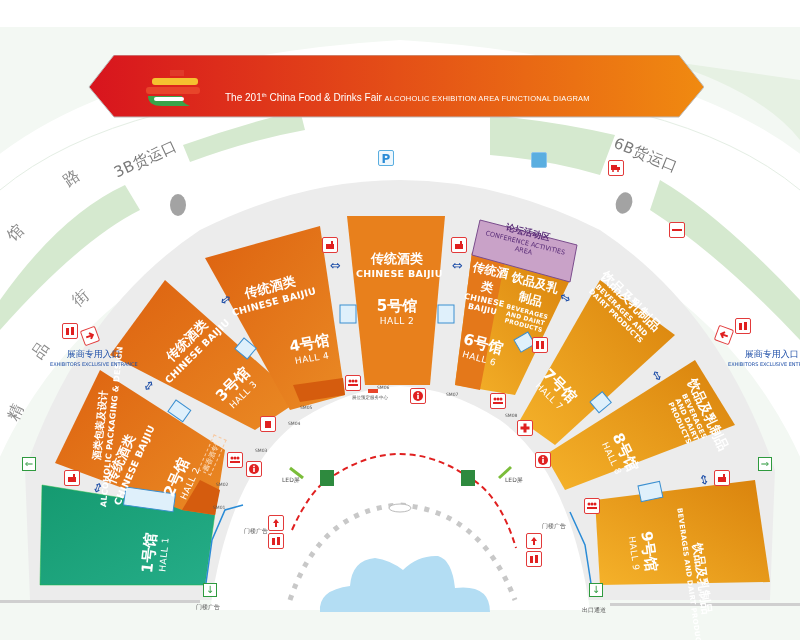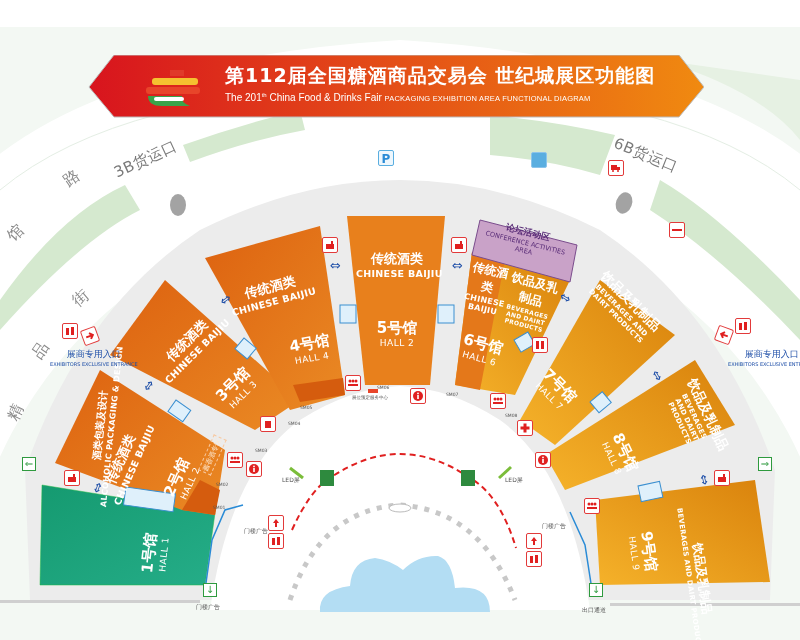--- a/index.html
+++ b/index.html
@@ -122,22 +122,21 @@
     <polygon points="30,0 595,0 620,32 595,62 30,62 5,32" fill="url(#bannerGrad)"></polygon>
     <polygon points="30,0 595,0 620,32 595,62 30,62 5,32" fill="none" stroke="#bbb" stroke-width="1"></polygon>
   </svg>
   <svg class="abs" style="left:140px;top:66px" width="70" height="42">
     <rect x="30" y="4" width="14" height="6" fill="#e03a2a"></rect>
     <rect x="12" y="12" width="46" height="7" rx="3" fill="#f5c230"></rect>
     <rect x="6" y="21" width="54" height="7" rx="3" fill="#e8452a"></rect>
     <path d="M 8 30 Q 8 40 22 40 L 50 40 Q 40 36 42 30 Z" fill="#3aa34a"></path>
     <rect x="14" y="31" width="30" height="4" rx="2" fill="#fff"></rect>
   </svg>
-  <div class="banner-cn">第112届全国糖酒商品交易会 世纪城展区功能图</div>
-  <div class="banner-en"><span>The 201</span><sup>th</sup><span> China Food &amp; Drinks Fair </span><span class="sm">PACKAGING EXHIBITION AREA FUNCTIONAL DIAGRAM</span></div>
+  <div class="banner-en"><span>The 201</span><sup>th</sup><span> China Food &amp; Drinks Fair </span><span class="sm">ALCOHOLIC EXHIBITION AREA FUNCTIONAL DIAGRAM</span></div>
 
   <div class="road-label" style="left:64px;top:168px;transform:rotate(-35deg)">路</div>
   <div class="road-label" style="left:8px;top:223px;transform:rotate(-45deg)">馆</div>
   <div class="road-label" style="left:73px;top:288px;transform:rotate(-40deg)">街</div>
   <div class="road-label" style="left:33px;top:340px;transform:rotate(-55deg)">品</div>
   <div class="road-label" style="left:8px;top:402px;transform:rotate(-65deg)">精</div>
 
   <div class="dock-label" style="left:112px;top:150px;transform:rotate(-25deg)">3B货运口</div>
   <div class="dock-label" style="left:612px;top:146px;transform:rotate(22deg)">6B货运口</div>
 
@@ -190,21 +189,21 @@
     <span class="en">CHINESE BAIJIU</span>
   </div>
   <div class="hall" style="left:288px;top:338px;transform:rotate(-10deg);transform-origin:left top">
     <span class="num" style="margin-top:0">4号馆</span>
     <span class="hn">HALL 4</span>
   </div>
 
   <div class="hall" style="left:356px;top:250px;width:82px">
     <span class="cn">传统酒类</span>
     <span class="en">CHINESE BAIJIU</span>
-    <span class="num" style="margin-top:40px">5号馆</span>
+    <span class="num" style="margin-top:18px">5号馆</span>
     <span class="hn">HALL 2</span>
   </div>
 
   <div class="hall" style="left:464px;top:262px;width:46px;transform:rotate(12deg)">
     <span class="cn" style="font-size:12px;white-space:normal">传统酒类</span>
     <span class="en" style="font-size:8px;white-space:normal">CHINESE BAIJIU</span>
   </div>
   <div class="hall" style="left:504px;top:274px;width:52px;transform:rotate(15deg)">
     <span class="cn" style="font-size:12px;white-space:normal">饮品及乳制品</span>
     <span class="en" style="font-size:6px;white-space:normal">BEVERAGES AND DAIRT PRODUCTS</span>

